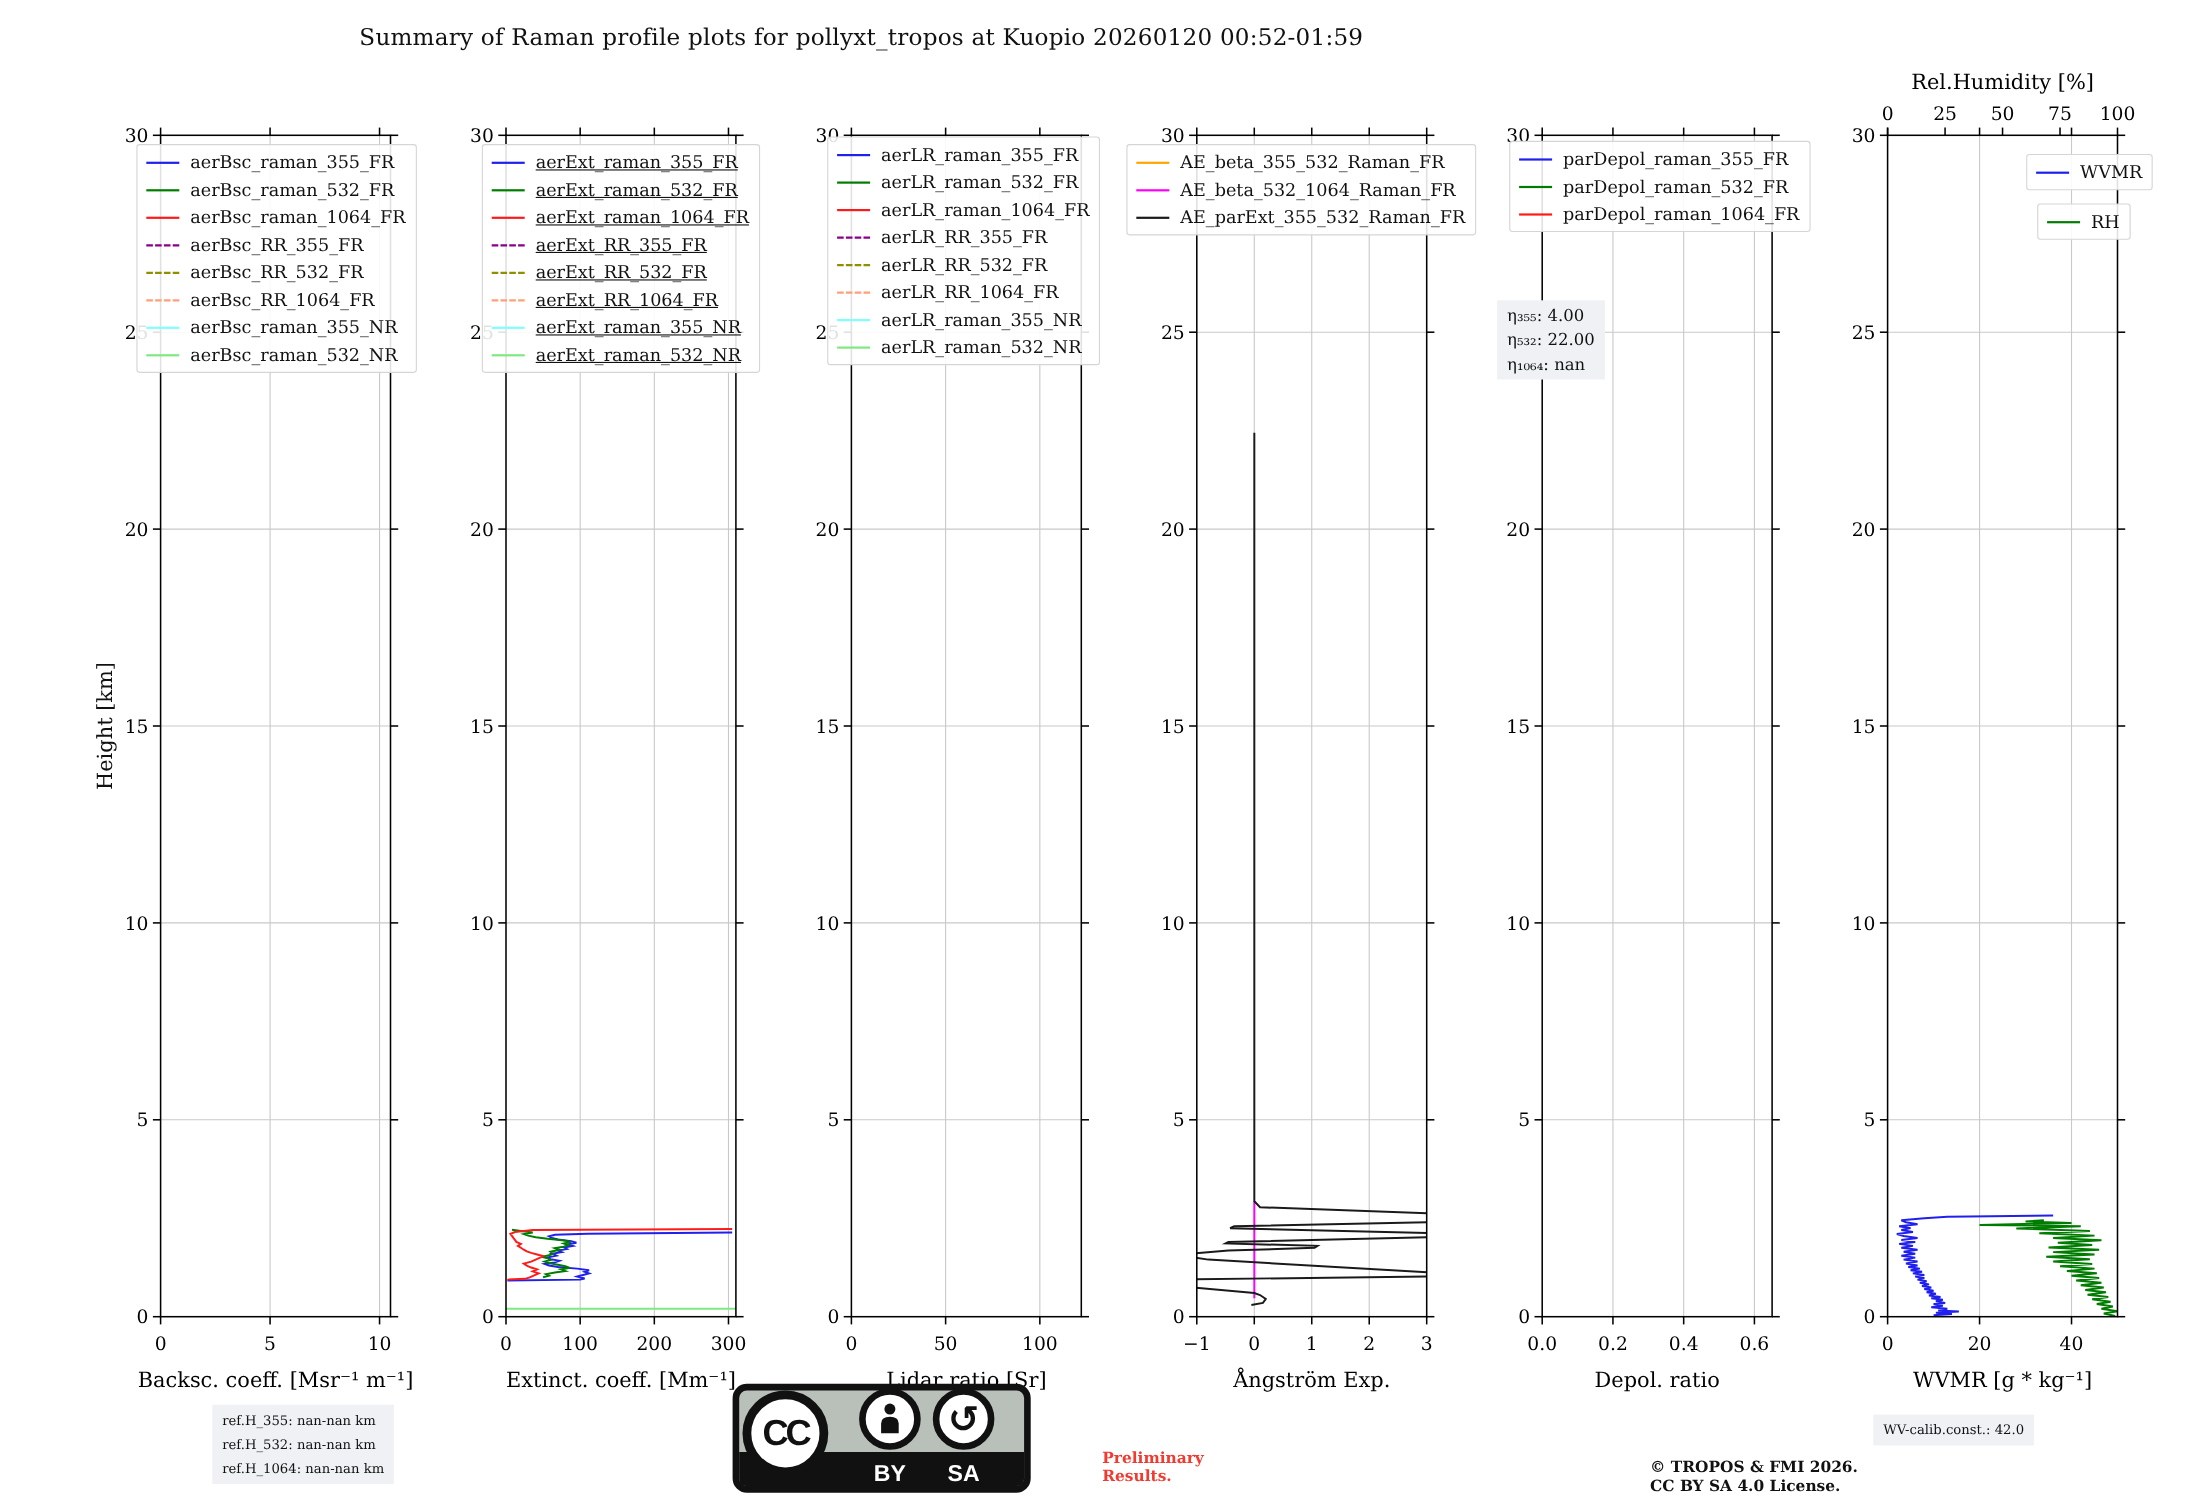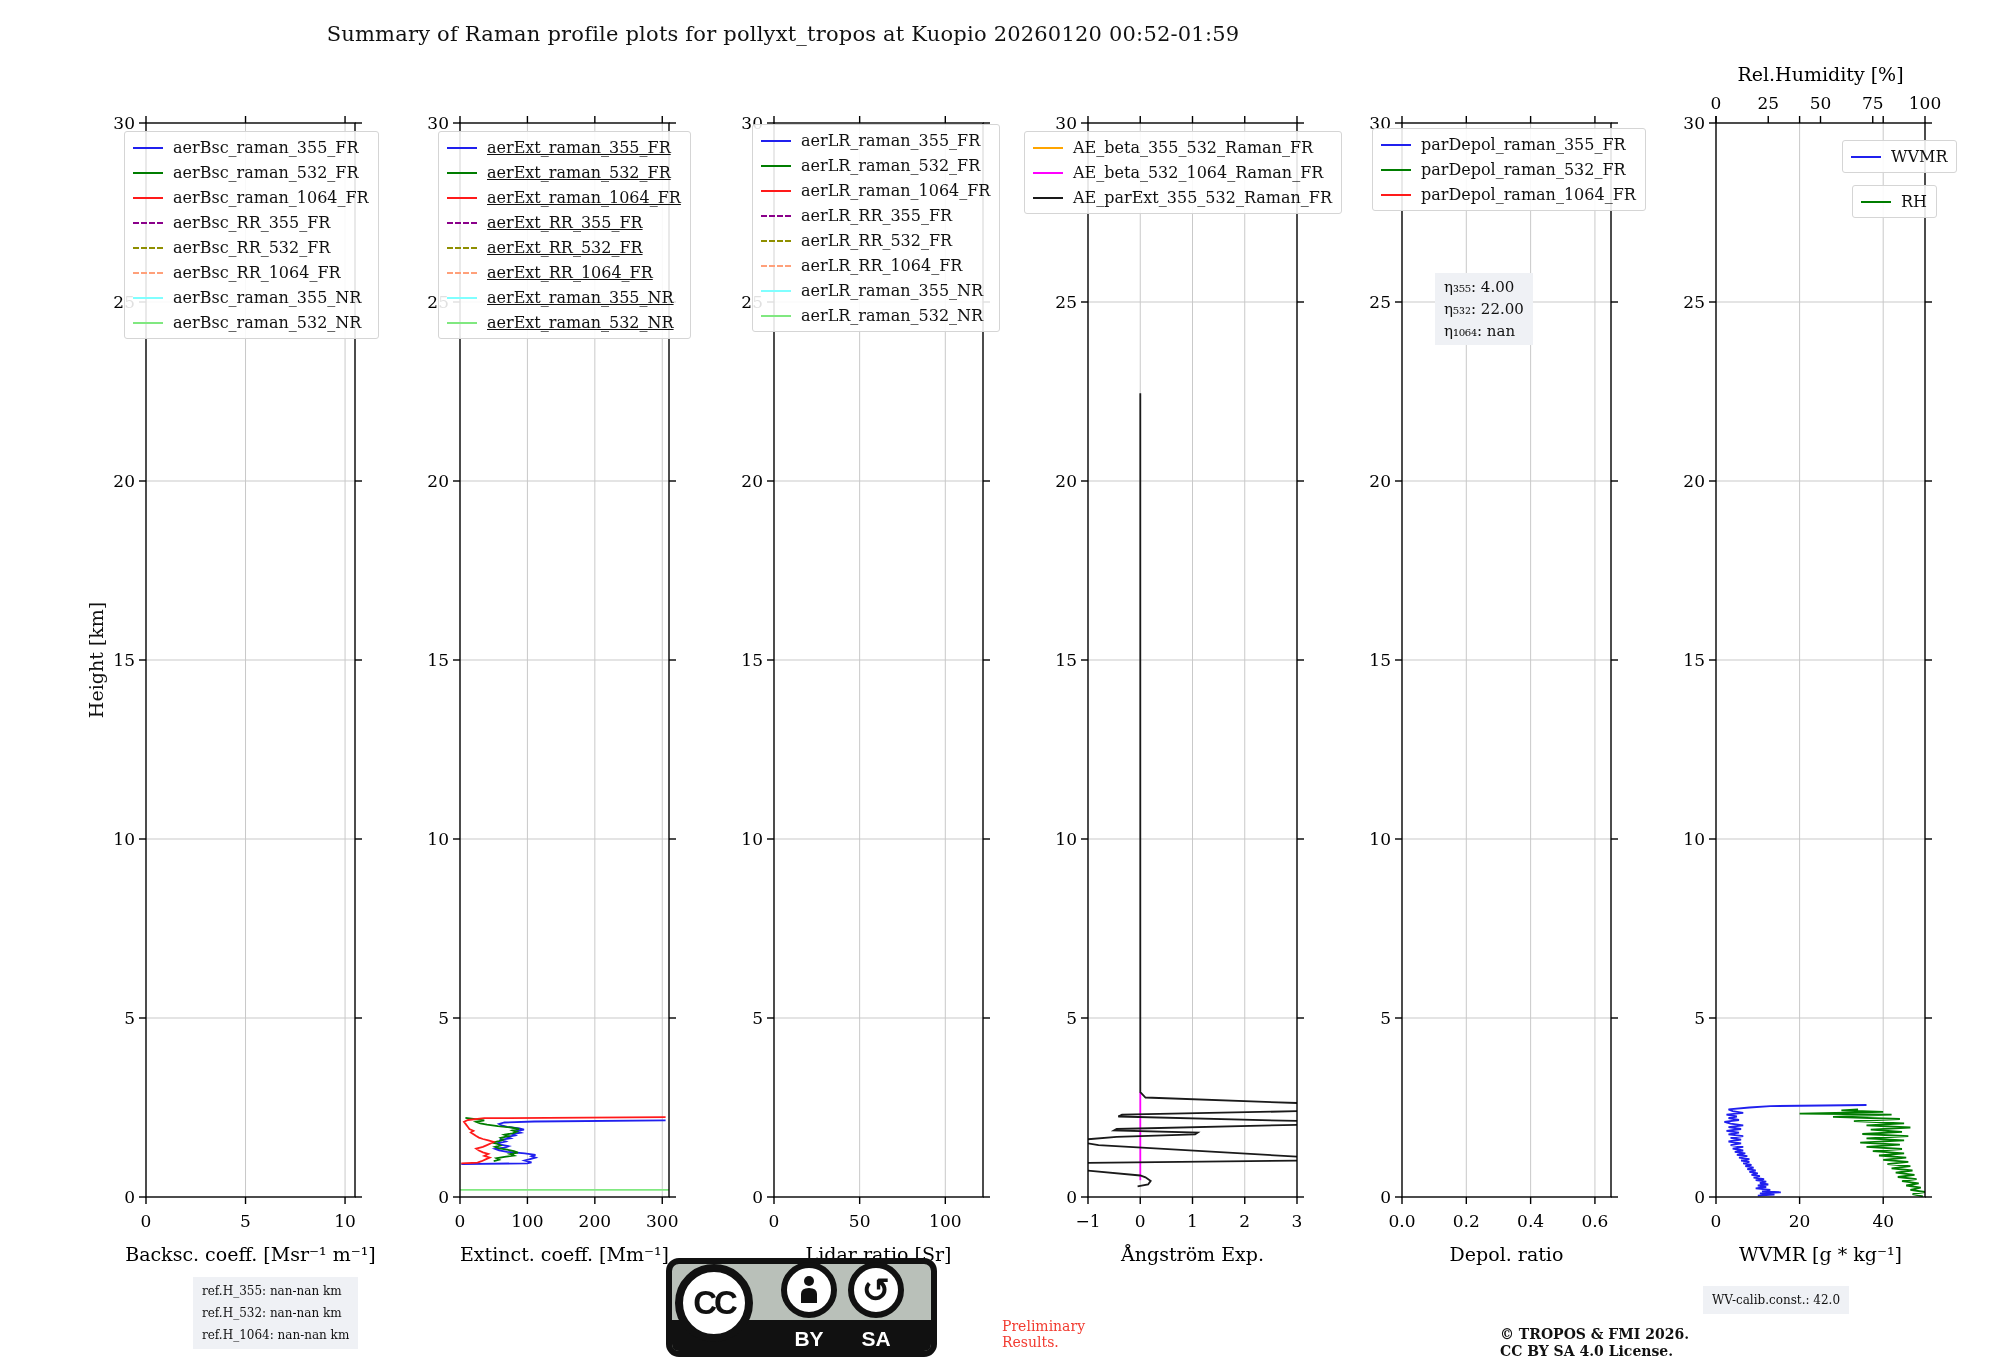--- a/index.html
+++ b/index.html
@@ -9,21 +9,21 @@
          font-size:21px;letter-spacing:.2px;}
   .ylabel{position:absolute;left:96px;top:660px;transform:translate(-50%,-50%) rotate(-90deg);
           transform-origin:center;font-size:19px;white-space:nowrap;}
   svg#plots{position:absolute;left:0;top:0;z-index:1;}
   .legend{position:absolute;background:rgba(255,255,255,.88);border:1px solid #d5d5d5;
           border-radius:3px;padding:3px 9px 3px 8px;z-index:5;margin-left:29px;}
   .lrow{display:flex;align-items:center;height:25px;font-size:16px;white-space:nowrap;}
   .lsample{display:inline-block;width:30px;height:0;margin-right:10px;border-top-width:2px;}
   .ann{position:absolute;background:#eff1f5;padding:3px 9px;font-size:12px;line-height:22px;z-index:4;}
   .eta{font-size:15px;line-height:22px;}
-  .prelim{position:absolute;left:1002px;top:1318px;color:#f23b30;font-weight:normal;
+  .prelim{position:absolute;left:1002px;top:1318px;color:#f23b30;font-weight:bold;
           font-size:14px;line-height:16px;z-index:4;}
   .copyright{position:absolute;left:1500px;top:1326px;font-weight:bold;font-size:14px;
              line-height:17px;z-index:4;}
   .badge{position:absolute;left:0;top:0;z-index:4;}
 </style>
 </head>
 <body>
 
 <div class="title">Summary of Raman profile plots for pollyxt_tropos at Kuopio 20260120 00:52-01:59</div>
 <div class="ylabel">Height [km]</div>
@@ -455,21 +455,21 @@
       </div>
     </div>
     <div class="legend" style="left: 1823px; top: 185px;">
       <div class="lrow">
         <span class="lsample" style="border-top-style: solid; border-top-color: rgb(0, 125, 0);"></span>
         <span>RH</span>
       </div>
     </div>
   </div>
 
-<div class="ann eta" style="left:1435px;top:273px;">
+<div class="ann eta" style="left:1361px;top:273px;">
   <div>η₃₅₅: 4.00</div>
   <div>η₅₃₂: 22.00</div>
   <div>η₁₀₆₄: nan</div>
 </div>
 
 <div class="ann" style="left:193px;top:1277px;">
   <div>ref.H_355: nan-nan km</div>
   <div>ref.H_532: nan-nan km</div>
   <div>ref.H_1064: nan-nan km</div>
 </div>

